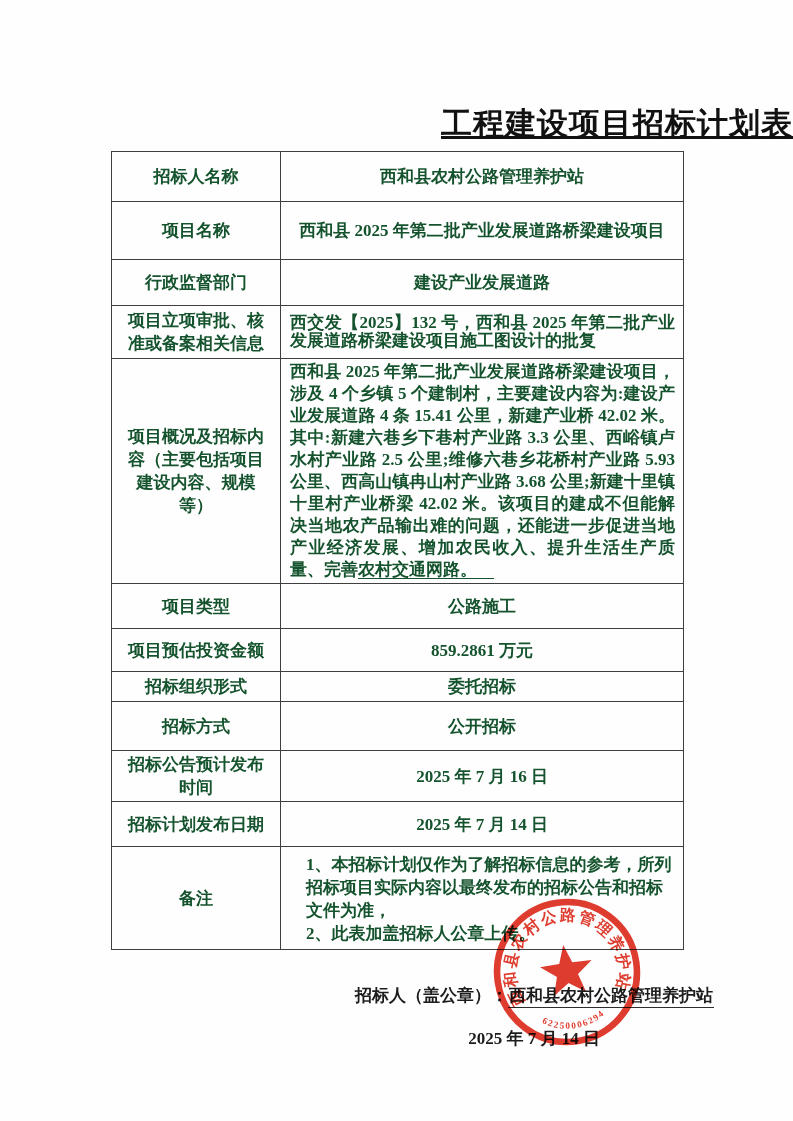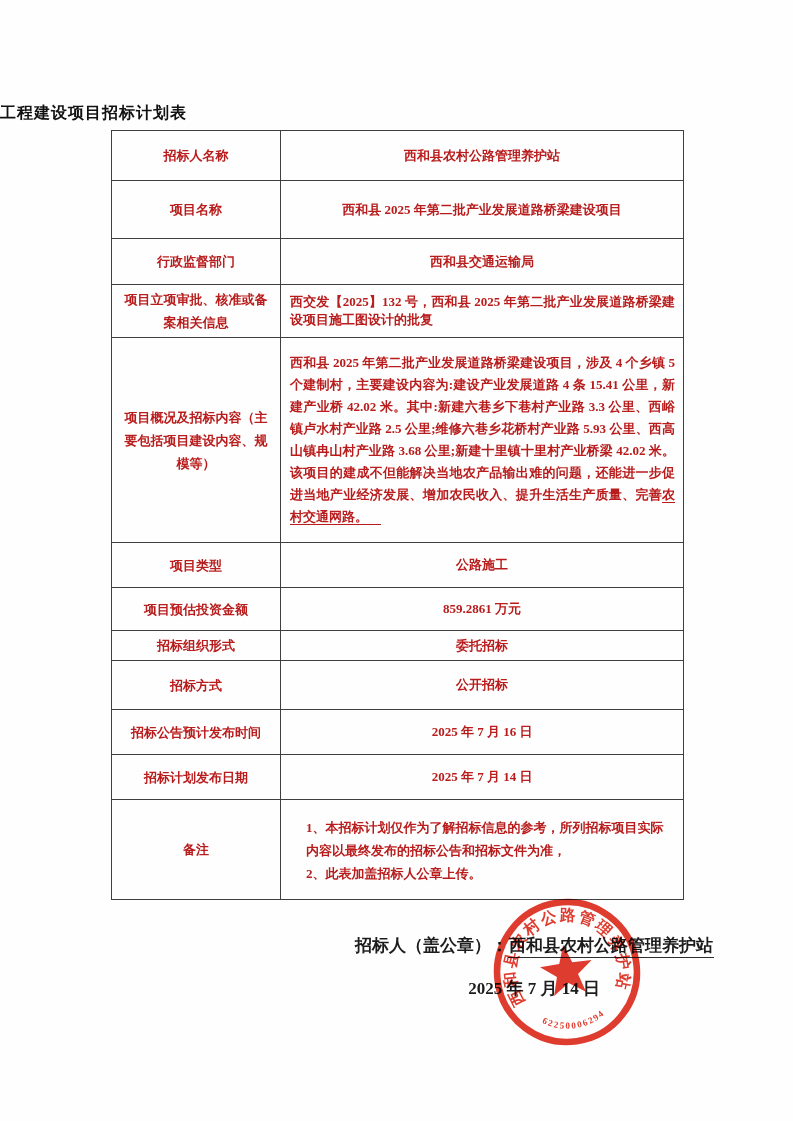--- a/index.html
+++ b/index.html
@@ -11,39 +11,40 @@
   .page {
     position: relative;
     width: 793px;
     height: 1121px;
     background: #fefefe;
     overflow: hidden;
   }
   .doc-title {
     margin-top: 103px;
     width: 793px;
-    text-align: left;
-    font-size: 16px;
+    text-align: right;
+    font-size: 31px;
     font-weight: 700;
     letter-spacing: 1px;
     color: #111;
+    text-decoration: underline;
   }
   table.plan-table {
     margin-left: 111px;
     margin-top: 6px;
     width: 572px;
     border-collapse: collapse;
     table-layout: fixed;
   }
   table.plan-table td {
     border: 1px solid #3f3f3f;
     vertical-align: middle;
-    font-size: 13px;
-    font-weight: 600;
-    color: #b91c1c;
+    font-size: 17px;
+    font-weight: 600;
+    color: #14532d;
   }
   td.label-cell { text-align: center; padding: 2px 10px; line-height: 23px; }
   td.value-cell { text-align: center; padding: 2px 6px; }
   td.value-left {
     text-align: justify;
     padding: 3px 8px 3px 9px;
     line-height: 18px;
     font-weight: 600;
   }
   td.value-para {
@@ -129,21 +130,21 @@
       <tr class="r1">
         <td class="label-cell">招标人名称</td>
         <td class="value-cell">西和县农村公路管理养护站</td>
       </tr>
       <tr class="r2">
         <td class="label-cell">项目名称</td>
         <td class="value-cell">西和县 2025 年第二批产业发展道路桥梁建设项目</td>
       </tr>
       <tr class="r3">
         <td class="label-cell">行政监督部门</td>
-        <td class="value-cell">西和县交通运输局</td>
+        <td class="value-cell">建设产业发展道路</td>
       </tr>
       <tr class="r4">
         <td class="label-cell">项目立项审批、核准或备案相关信息</td>
         <td class="value-left">西交发【2025】132 号，西和县 2025 年第二批产业发展道路桥梁建设项目施工图设计的批复</td>
       </tr>
       <tr class="r5">
         <td class="label-cell">项目概况及招标内容（主要包括项目建设内容、规模等）</td>
         <td class="value-para"><span>西和县 2025 年第二批产业发展道路桥梁建设项目，涉及 4 个乡镇 5 个建制村，主要建设内容为:建设产业发展道路 4 条 15.41 公里，新建产业桥 42.02 米。其中:新建六巷乡下巷村产业路 3.3 公里、西峪镇卢水村产业路 2.5 公里;维修六巷乡花桥村产业路 5.93 公里、西高山镇冉山村产业路 3.68 公里;新建十里镇十里村产业桥梁 42.02 米。该项目的建成不但能解决当地农产品输出难的问题，还能进一步促进当地产业经济发展、增加农民收入、提升生活生产质量、完善</span><span class="ul-tail">农村交通网路。</span></td>
       </tr>
       <tr class="r6">

